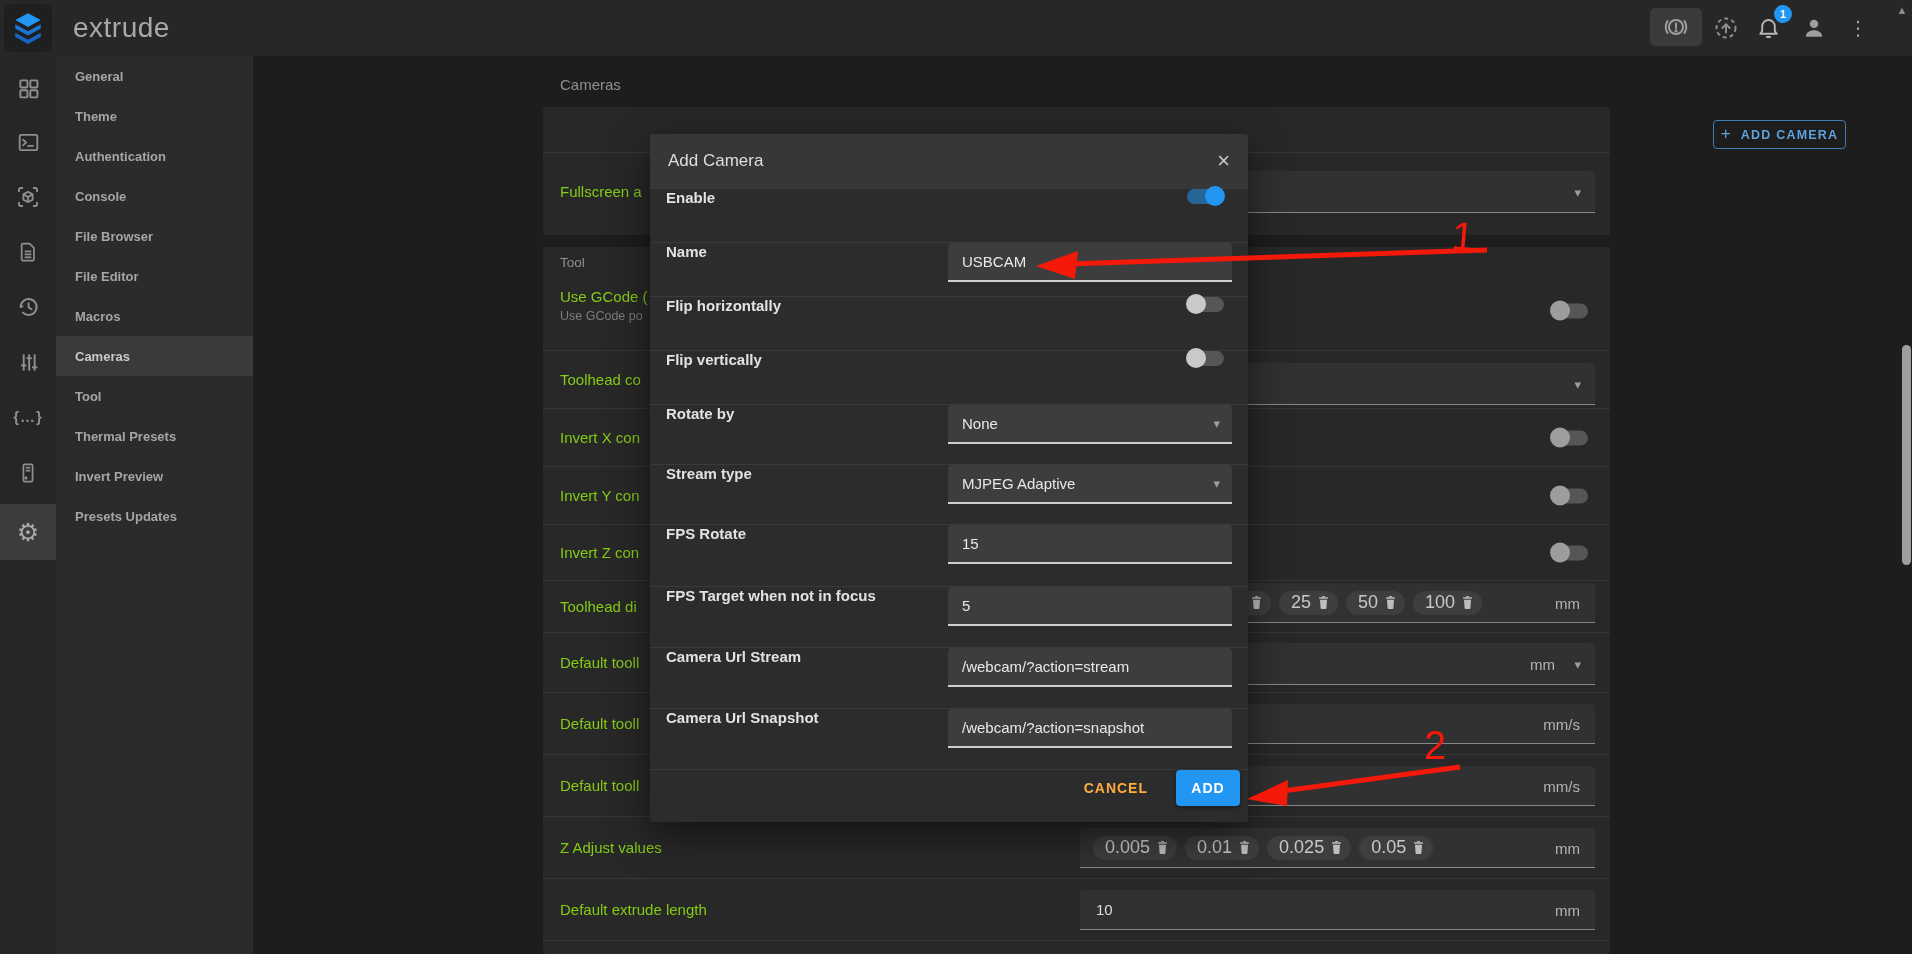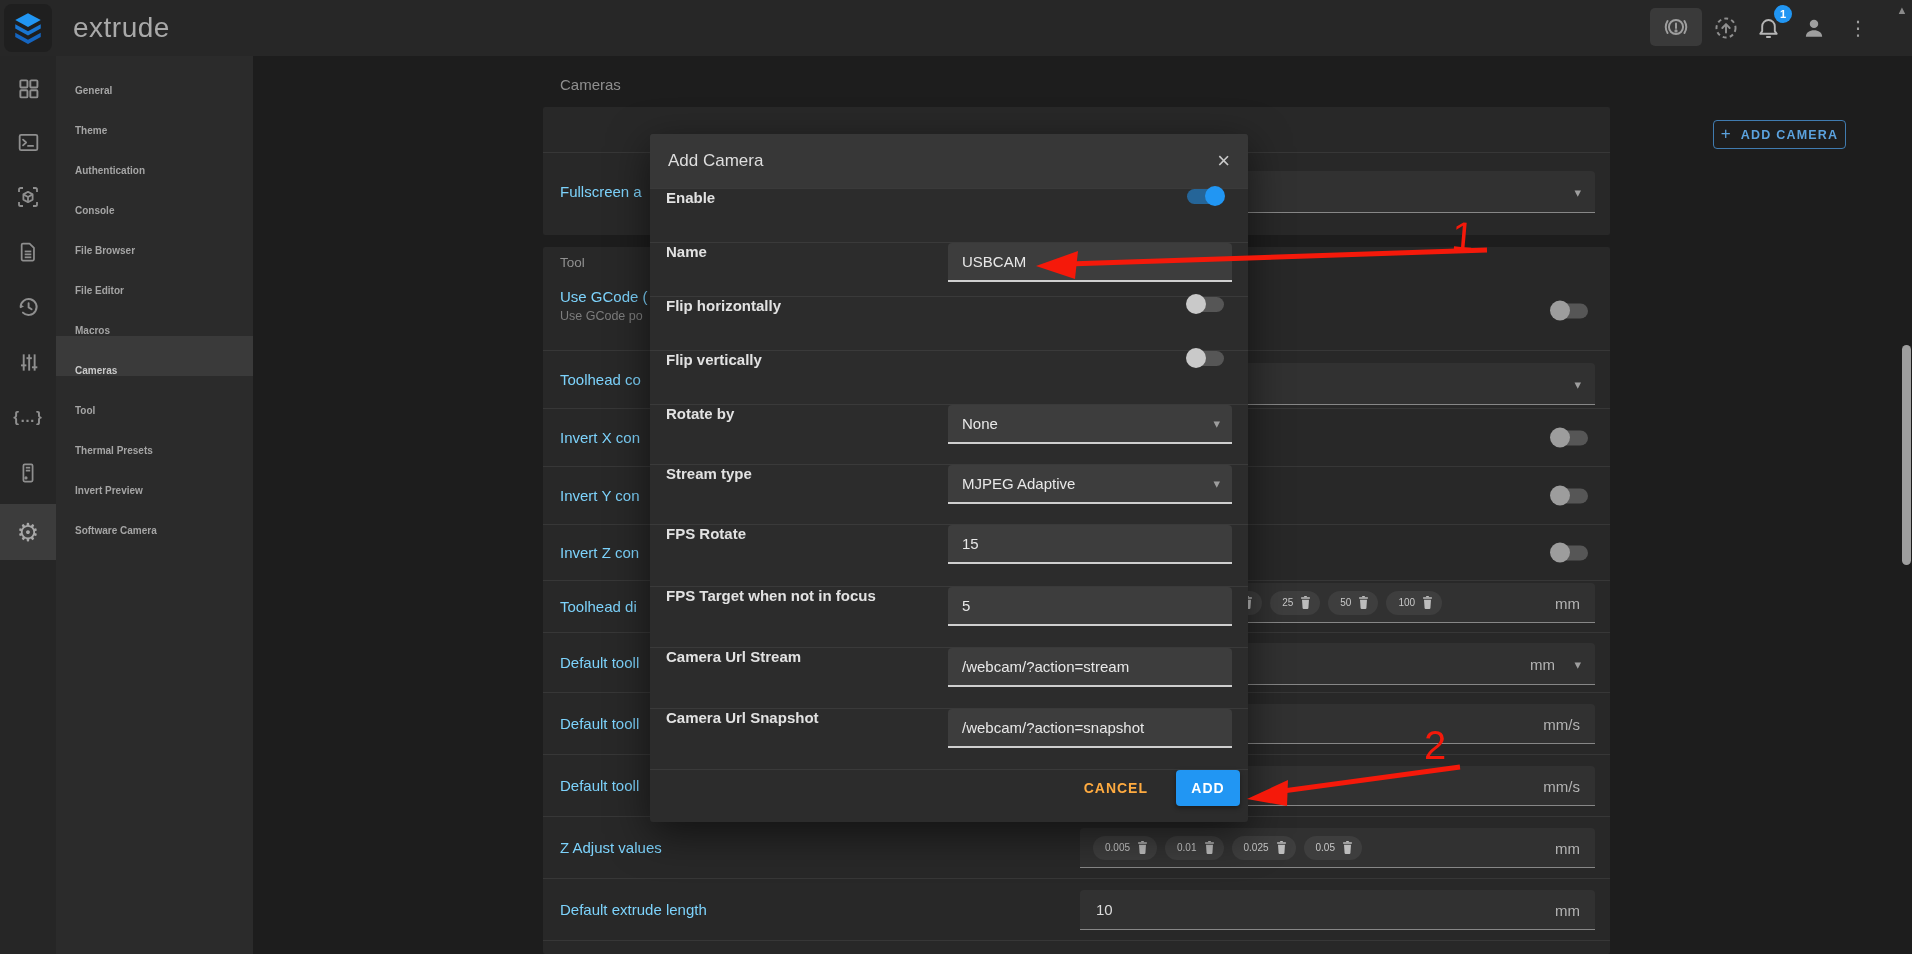--- a/index.html
+++ b/index.html
@@ -20,43 +20,43 @@
 
   
   #rail { position:absolute; left:0; top:56px; width:56px; height:898px; background:#262626; z-index:4; }
   .rail-item { position:absolute; left:0; width:56px; height:54px; display:flex; align-items:center; justify-content:center; }
   .rail-active { background:#3c3c3c; }
   .gear-glyph { font-size:25px; color:#a8a8a8; line-height:1; }
   .macro-glyph { font-size:15px; color:#8f8f8f; font-weight:700; letter-spacing:1px; }
 
   
   #sidebar { position:absolute; left:56px; top:56px; width:197px; height:898px; background:#2b2b2b; z-index:4; }
-  .menu-item { position:absolute; left:0; width:197px; height:40px; display:flex; align-items:flex-end; padding-left:19px;
-               font-size:10px; font-weight:700; color:#a5a5a5; }
+  .menu-item { position:absolute; left:0; width:197px; height:40px; display:flex; align-items:center; padding-left:19px;
+               font-size:13px; font-weight:700; color:#a5a5a5; }
   .menu-item.active { background:#3a3a3a; color:#c9c9c9; }
 
   
   #content { position:absolute; left:253px; top:56px; width:1659px; height:898px; background:#1d1d1d; overflow:hidden; }
   #page-heading { position:absolute; left:307px; top:20px; font-size:15px; font-weight:500; color:#8f8f8f; }
   .card { position:absolute; background:#282828; border-radius:2px; }
   #card-cameras { left:290px; top:51px; width:1067px; height:128px; }
   #card-tool   { left:290px; top:191px; width:1067px; height:707px; }
   .crow { position:absolute; left:0; width:1067px; }
   .crow-divider { border-top:1px solid rgba(255,255,255,.07); }
-  .clabel { position:absolute; left:17px; font-size:15px; color:#7dd3fc; font-weight:500; white-space:nowrap; }
+  .clabel { position:absolute; left:17px; font-size:15px; color:#84cc16; font-weight:500; white-space:nowrap; }
   .csub { position:absolute; left:17px; font-size:12.5px; color:#7d7d7d; white-space:nowrap; }
   .section-label { position:absolute; left:17px; top:8px; font-size:13.5px; color:#909090; font-weight:500; }
   .ctl-box { position:absolute; left:537px; width:515px; background:#313131; border-radius:4px 4px 0 0;
              border-bottom:1px solid rgba(255,255,255,.42); }
   .unit { position:absolute; right:15px; top:50%; transform:translateY(-50%); font-size:15px; color:#b3b3b3;text-align:right; }
   .dd-arrow { font-size:13px; color:#9e9e9e; line-height:1; }
   .box-arrow { position:absolute; right:14px; top:50%; transform:translateY(-50%); }
   .chips { position:absolute; left:0; top:0; height:100%; display:flex; align-items:center; padding-left:13px; gap:8px; }
   .chip { height:24px; background:#3e3e3e; border-radius:12px; display:flex; align-items:center; gap:7px;
-          padding:0 9px 0 12px; font-size:10px; color:#c8c8c8; }
+          padding:0 9px 0 12px; font-size:18px; color:#c8c8c8; }
   .toggle { width:37px; height:15px; border-radius:8px; position:relative; }
   .toggle .thumb { position:absolute; top:-3px; width:20px; height:20px; border-radius:50%; }
   .tog-off { background:#565656; }
   .tog-off .thumb { left:-1px; background:#9d9d9d; }
   .tog-off-bright .thumb { background:#c9c9c9; }
   .tog-on { background:rgba(33,150,243,.55); }
   .tog-on .thumb { right:-1px; background:#2196f3; }
   .row-toggle { position:absolute; right:22px; top:50%; transform:translateY(-50%); }
 
   
@@ -247,21 +247,21 @@
   <div class="menu-item" style="top:320px">
       <span>Tool</span>
     </div>
   <div class="menu-item" style="top:360px">
       <span>Thermal Presets</span>
     </div>
   <div class="menu-item" style="top:400px">
       <span>Invert Preview</span>
     </div>
   <div class="menu-item" style="top:440px">
-      <span>Software Camera</span>
+      <span>Presets Updates</span>
     </div>
 </div>
 
 <div id="content">
   <div id="page-heading">Cameras</div>
 
   <div class="card" id="card-cameras">
     <div id="add-camera-btn">
       <span class="plus">+</span>
       <span>ADD CAMERA</span>

